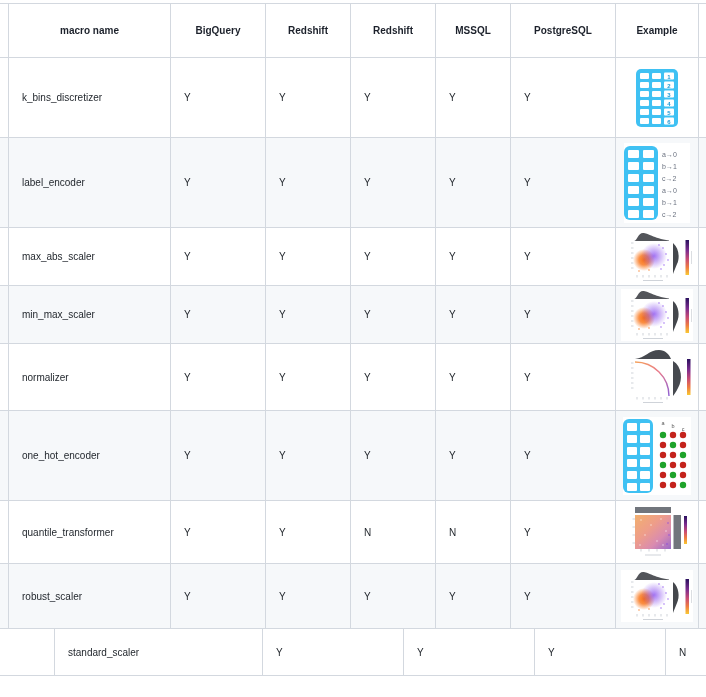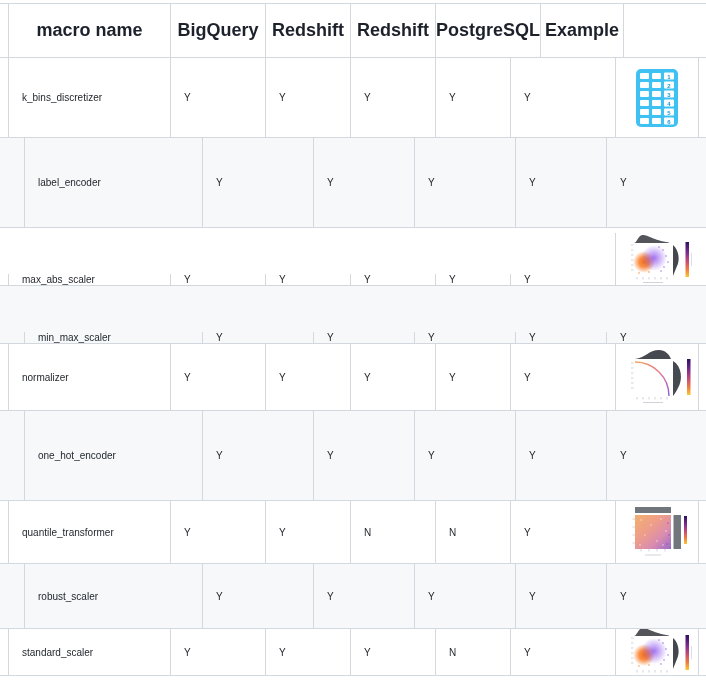--- a/index.html
+++ b/index.html
@@ -10,43 +10,43 @@
     --blue:#3fc1f3;
   }
   *{margin:0;padding:0;}
   body{background:#fff;}
   .page{
     width:706px;height:697px;background:#fff;overflow:hidden;
     padding-top:3px;box-sizing:border-box;
     font-family:"Liberation Sans", sans-serif;
   }
   .row{display:flex;border-top:1px solid var(--border);box-sizing:border-box;background:#fff;}
-  .row.stripe{background:var(--stripe);gap:16px;}
+  .row.stripe{background:var(--stripe);}
   .row.last{border-bottom:1px solid var(--border);}
   .c{box-sizing:border-box;flex:0 0 auto;display:flex;align-items:center;overflow:hidden;}
   .bl{border-left:1px solid var(--border);}
   .c0{width:8px;}
   .c1{width:162px;}
   .c2{width:95px;}
   .c3{width:85px;}
   .c4{width:85px;}
   .c5{width:75px;}
   .c6{width:105px;}
   .c7{width:83px;justify-content:center;}
   .c8{width:8px;}
   .td{padding-left:13px;font-size:10px;color:var(--txt);}
-  .th{justify-content:center;font-weight:700;font-size:18px;color:var(--hdr);padding-left:0;}
+  .th{justify-content:center;font-weight:700;font-size:10px;color:var(--hdr);padding-left:0;}
   .h-hdr{height:54px;}
   .h80{height:80px;}
   .h90{height:90px;}
-  .h58{height:58px;align-items:flex-end;}
+  .h58{height:58px;}
   .h67{height:67px;}
   .h63{height:63px;text-align:center;}
   .h65{height:65px;}
-  .h64{height:48px;}
+  .h64{height:48px;gap:46px;}
   .icon-slot{display:flex;align-items:center;justify-content:center;}
   .icon-slot svg{background:#fff;display:block;}
 </style>
 </head>
 <body>
 
 <svg width="0" height="0" style="position:absolute" aria-hidden="true">
   <defs>
     <linearGradient id="cbar" x1="0" y1="0" x2="0" y2="1">
       <stop offset="0%" stop-color="#2a115e"></stop>
@@ -79,20 +79,21 @@
 </svg>
 
 <div class="page">
 
   <div class="row h-hdr">
     <div class="c c0"></div>
     <div class="c c1 bl th">macro name</div>
     <div class="c c2 bl th">BigQuery</div>
     <div class="c c3 bl th">Redshift</div>
     <div class="c c4 bl th">Redshift</div>
+    <div class="c c5 bl th">MSSQL</div>
     <div class="c c6 bl th">PostgreSQL</div>
     <div class="c c7 bl th">Example</div>
     <div class="c c8 bl"></div>
   </div>
 
   <div class="row h80">
     <div class="c c0"></div>
     <div class="c c1 bl td">k_bins_discretizer</div>
     <div class="c c2 bl td">Y</div>
     <div class="c c3 bl td">Y</div>

